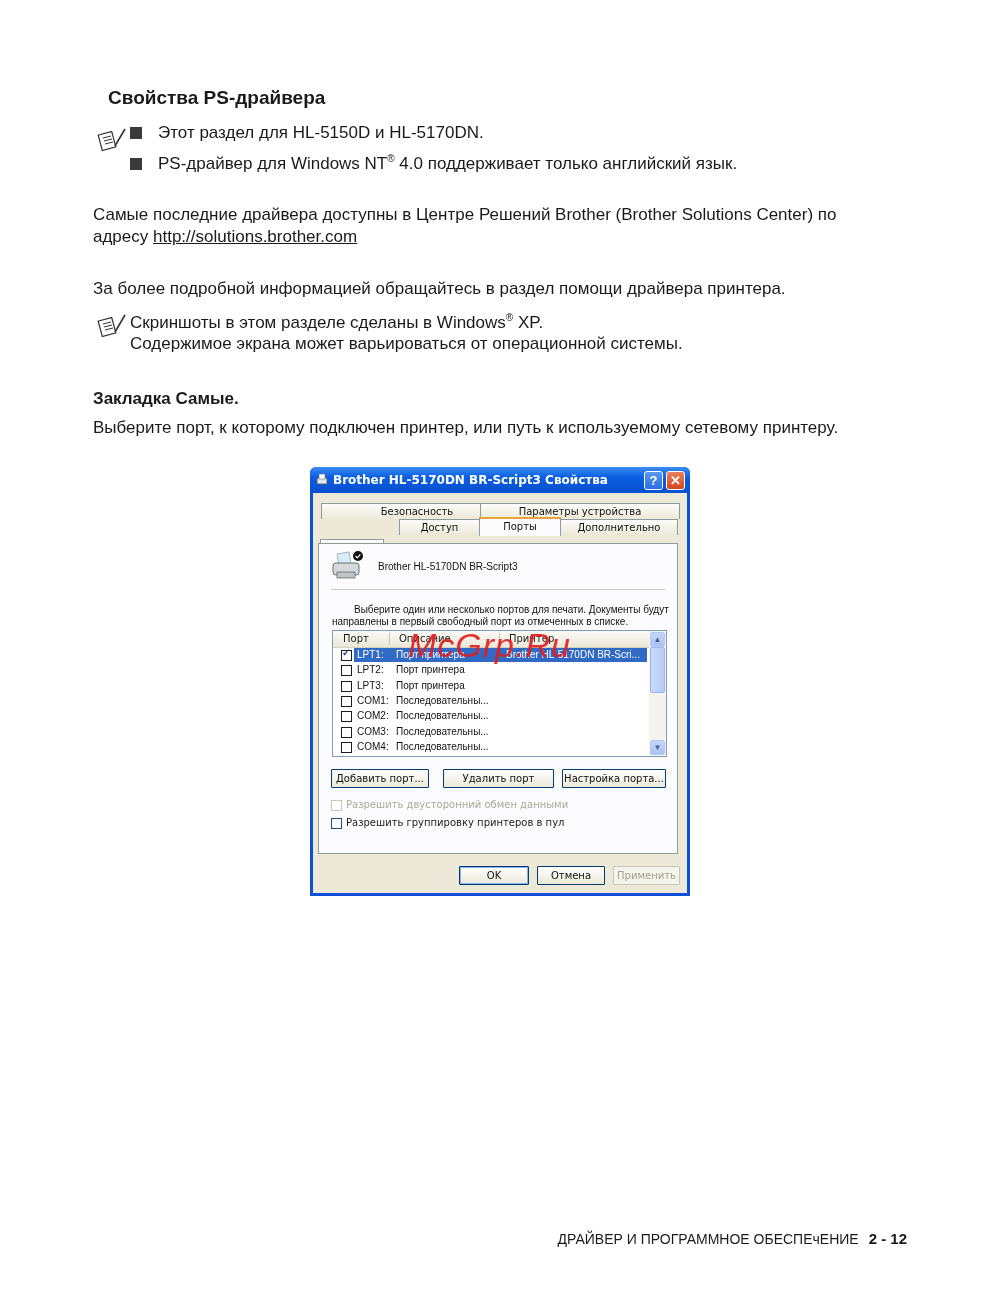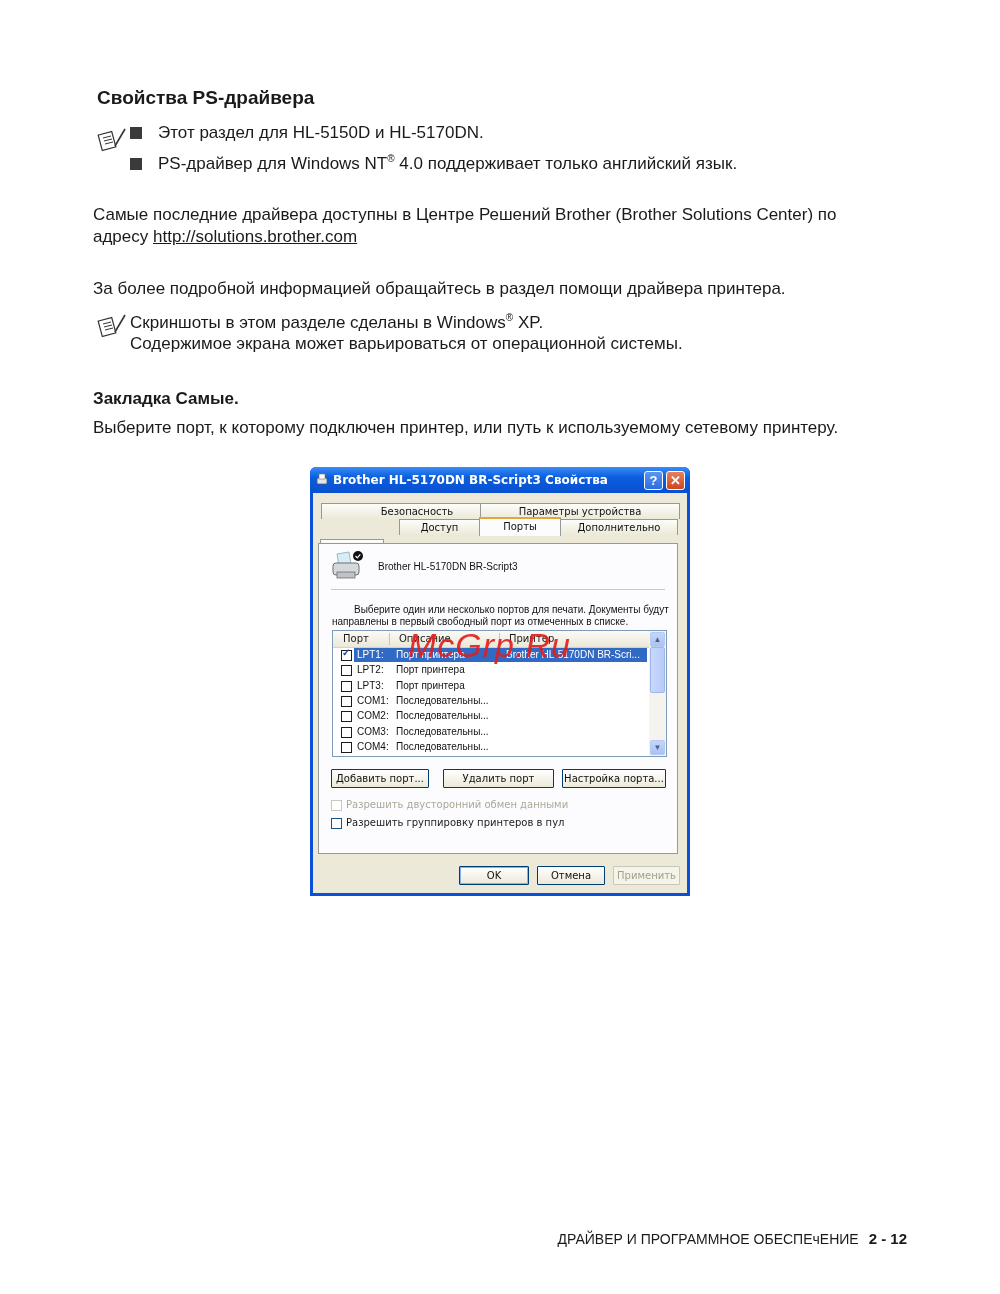--- a/index.html
+++ b/index.html
@@ -1,19 +1,19 @@
 <!DOCTYPE html>
 <html><head>
 <meta charset="utf-8">
 <style>
   html, body { margin: 0; padding: 0; background: #ffffff; }
   body { width: 1000px; height: 1294px; position: relative; overflow: hidden;
          font-family: "Liberation Sans", sans-serif; color: #1a1a1a; }
   .abs { position: absolute; }
-  .h1 { left: 97px; top: 87px; font-size: 19px; font-weight: bold; }
+  .h1 { left: 108px; top: 87px; font-size: 19px; font-weight: bold; }
   .txt { font-size: 17px; line-height: 22px; white-space: nowrap; }
   .note-icon { width: 30px; height: 28px; }
   .bullet { display: inline-block; width: 12px; height: 12px; background: #3a3a3a; margin-right: 16px; vertical-align: -1px; }
   sup { font-size: 10px; }
   a.link { color: #1a1a1a; text-decoration: underline; text-align: right; }
   .h2 { left: 93px; top: 389px; font-size: 17px; font-weight: bold; }
   .footer { right: 93px; top: 1230px; font-size: 14px; }
   .footer b { margin-left: 10px; font-size: 15px; }
 
   

